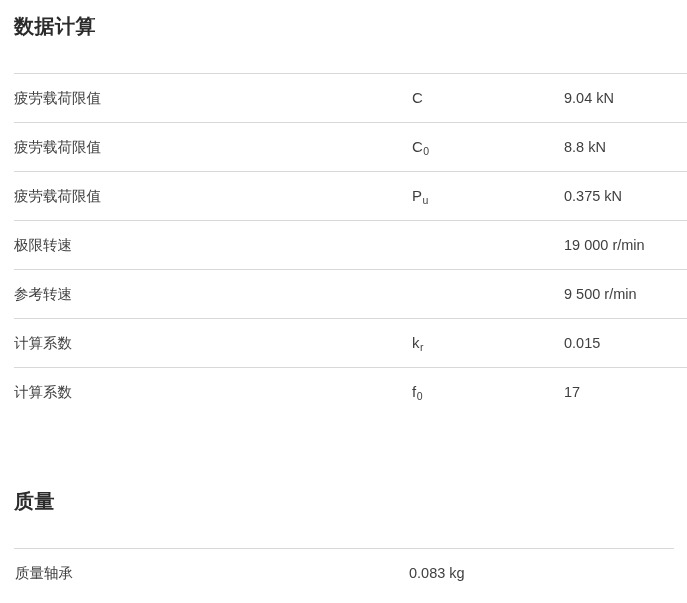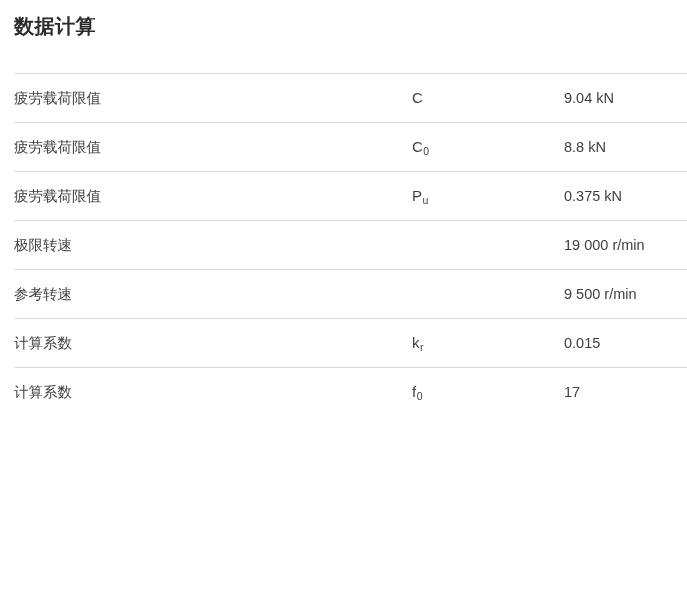--- a/index.html
+++ b/index.html
@@ -119,17 +119,26 @@
       <tr>
         <td class="c-label">计算系数</td>
         <td class="c-sym"><span class="sym"><span>f</span><sub>0</sub></span></td>
         <td class="c-val val">17</td>
       </tr>
     </tbody>
   </table>
 
   <div class="gap-block"></div>
 
+  <h2 class="section-title title-mass">质量</h2>
 
   <div class="spacer-after-title"></div>
 
+  <table class="data mass-table">
+    <tbody>
+      <tr>
+        <td class="m-label">质量轴承</td>
+        <td class="m-val val">0.083 kg</td>
+      </tr>
+    </tbody>
+  </table>
 
 </div>
 
 </body></html>

